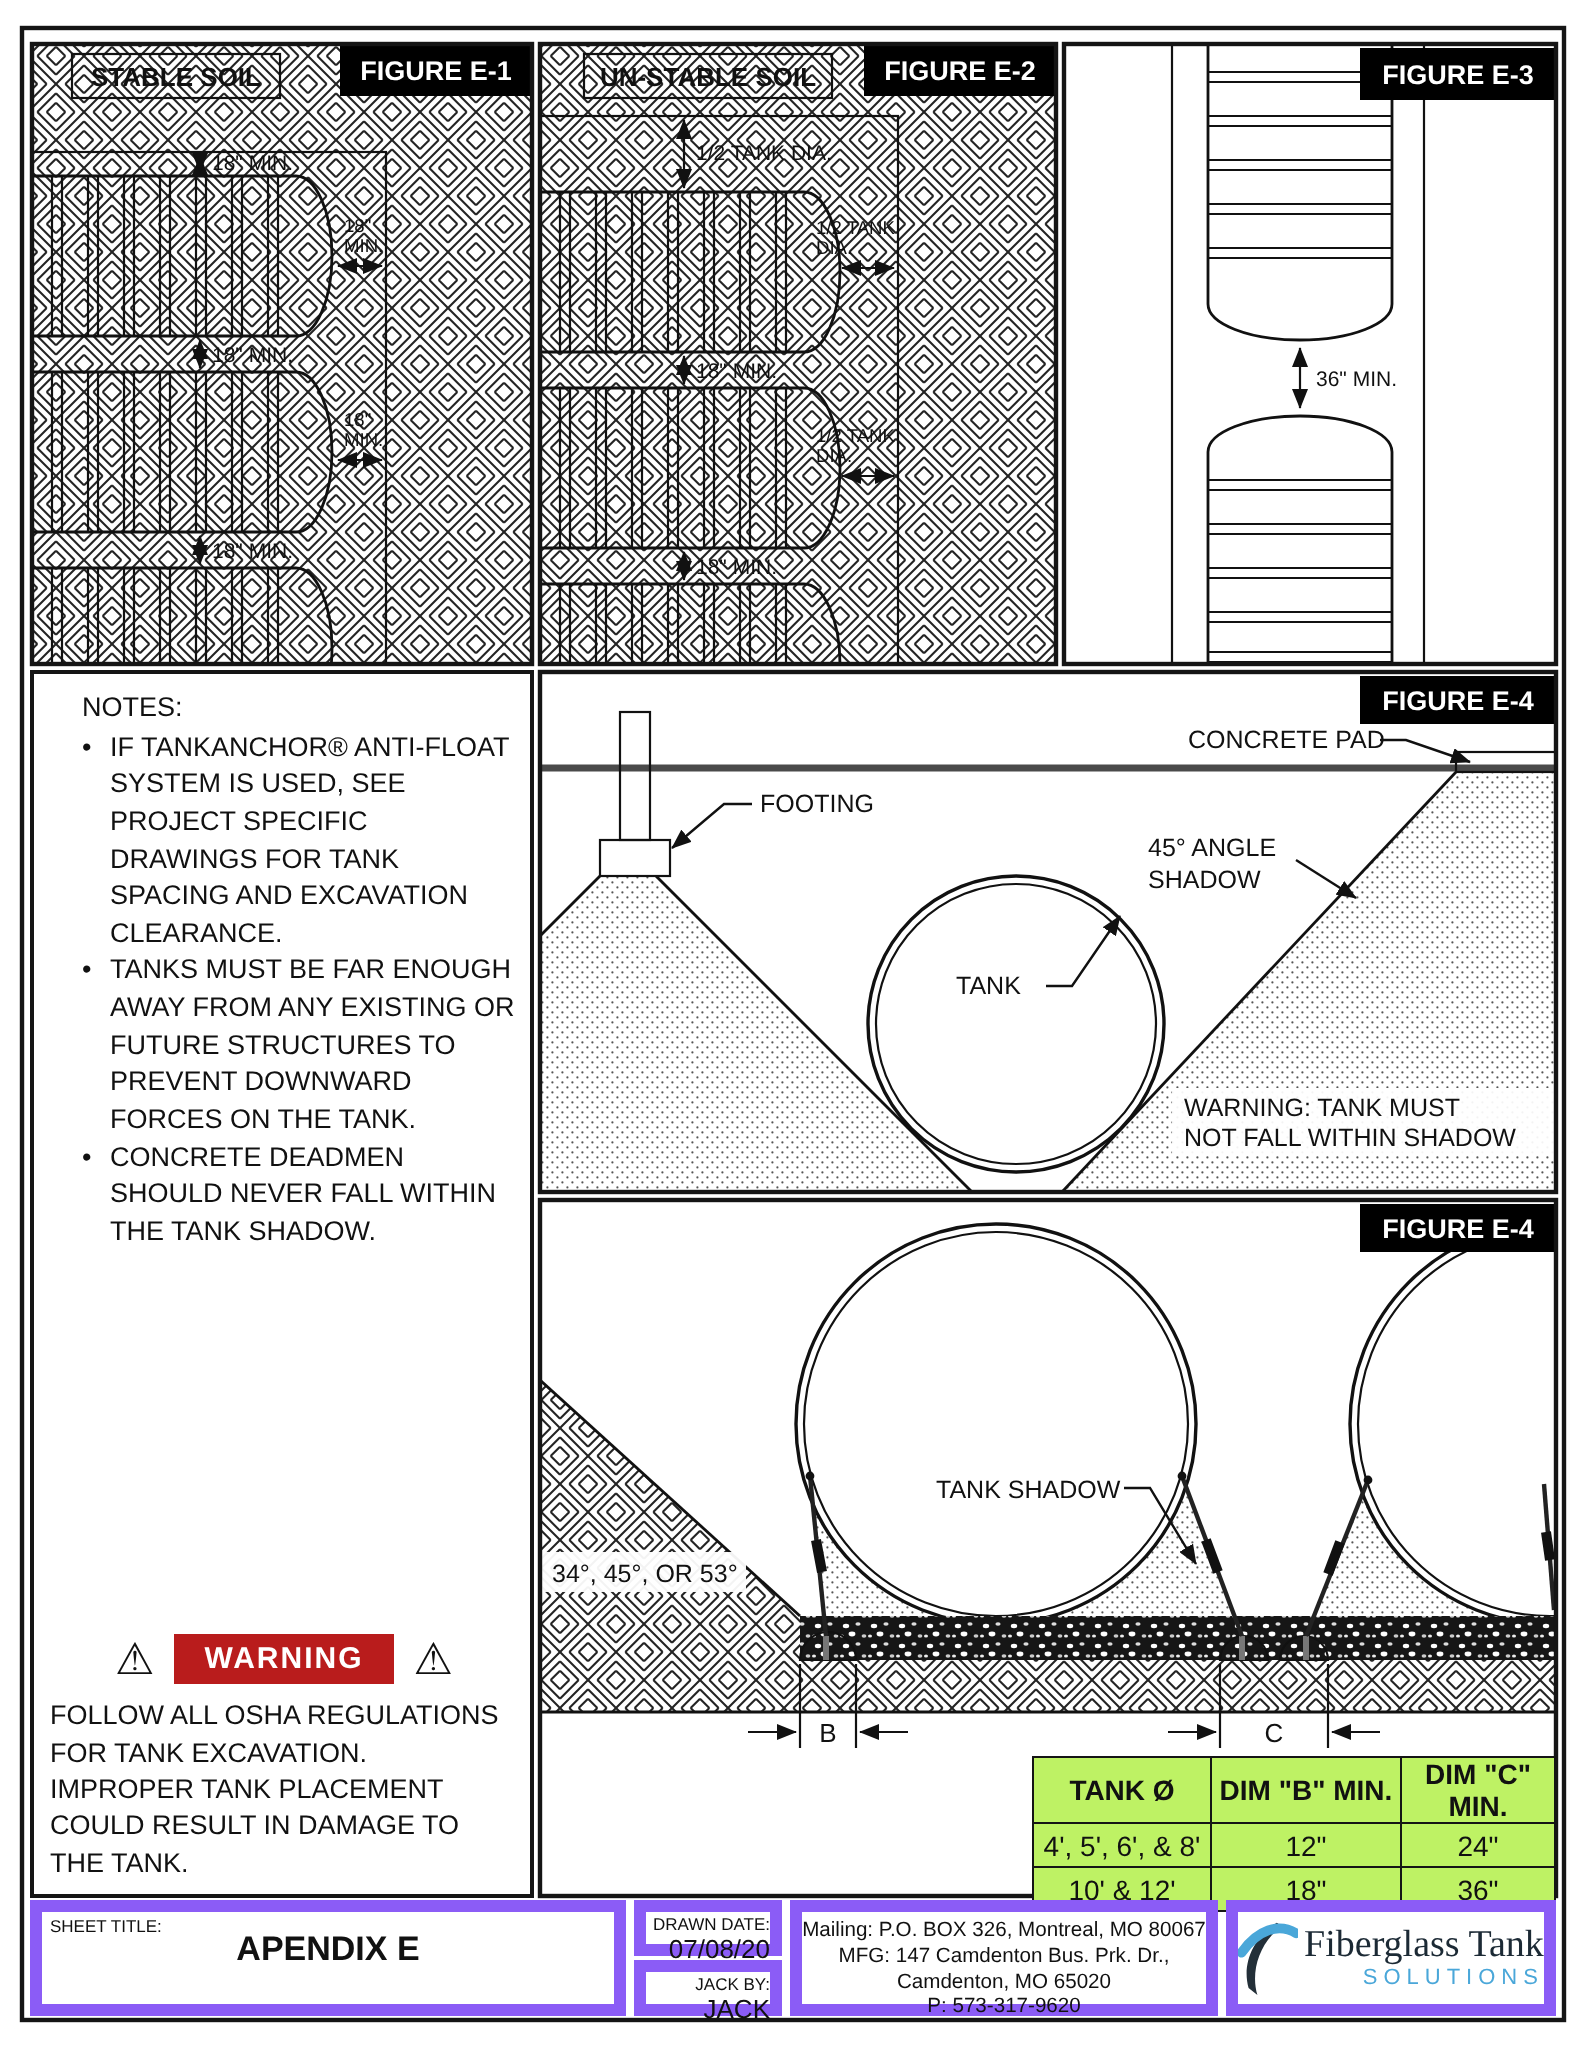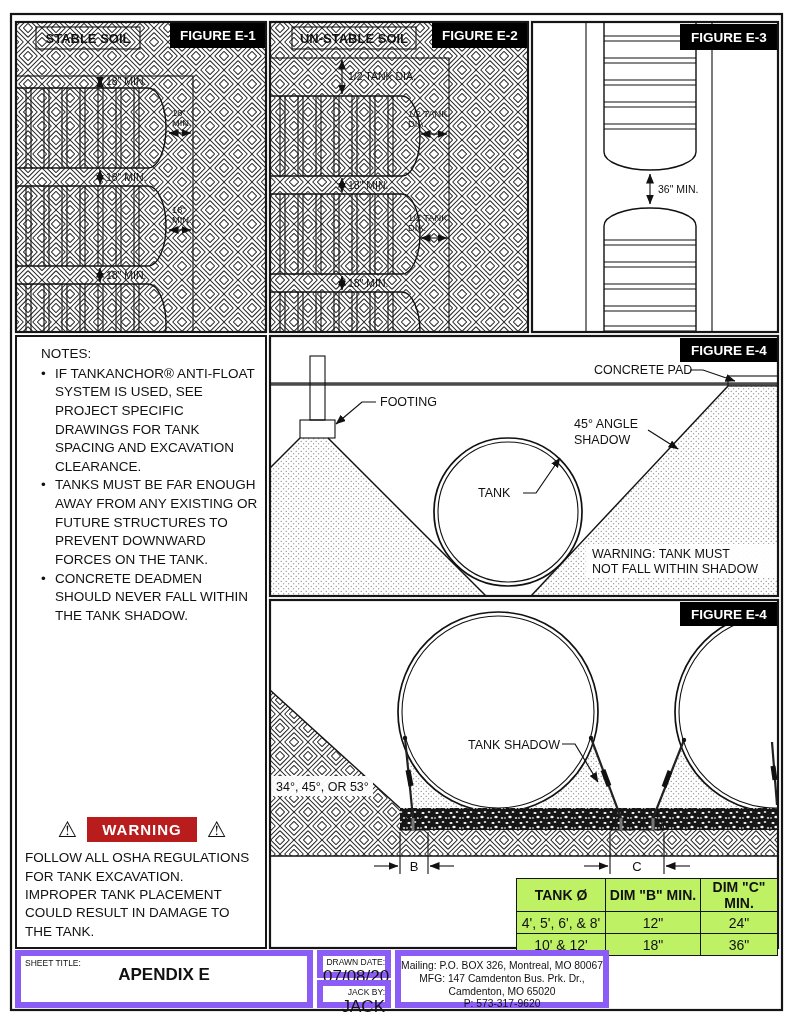--- a/index.html
+++ b/index.html
@@ -42,21 +42,21 @@
                height:21px;padding:0 2px;background:#bef264;}
   .dimtable .hd td{font-weight:bold;}
   
   .tbox{border:6px solid #8b5cf6;background:#fff;}
   .sheetbox{left:15px;top:950px;width:298px;height:58px;text-align:center;}
   .sheetlabel{position:absolute;left:4px;top:2px;font-size:8.5px;text-align:left;}
   .sheetline1{font-size:17px;font-weight:bold;margin-top:9px;}
   .sheetline2{font-size:16px;margin-top:2px;}
   .drawnbox{left:317px;width:74px;height:28px;text-align:right;}
   .drawnbox .lbl{font-size:8.5px;margin-top:1px;}
-  .drawnbox .val{font-size:17px;margin-top:0px;}
+  .drawnbox .val{font-size:13px;margin-top:0px;}
   .addrbox{left:395px;top:950px;width:214px;height:58px;text-align:center;
            font-size:10.3px;line-height:12.8px;padding-top:4px;}
   .logobox{left:613px;top:950px;width:165px;height:58px;display:flex;
            align-items:center;justify-content:center;gap:3px;}
   .logotext{display:flex;flex-direction:column;align-items:flex-end;}
   .logoname{font-family:"Liberation Serif",serif;font-size:19px;color:#1c2a35;
             white-space:nowrap;line-height:1.05;}
   .logosub{font-size:11px;letter-spacing:3px;color:#4aa7d9;line-height:1.1;}
 </style>
 </head>
@@ -360,14 +360,24 @@
 <div class="ov tbox drawnbox" style="top:980px">
   <div class="lbl">JACK BY:</div>
   <div class="val">JACK</div>
 </div>
 <div class="ov tbox addrbox">
   <div>Mailing: P.O. BOX 326, Montreal, MO 80067</div>
   <div>MFG: 147 Camdenton Bus. Prk. Dr.,</div>
   <div>Camdenton, MO 65020</div>
   <div>P: 573-317-9620</div>
 </div>
+<div class="ov tbox logobox">
+  <svg width="30" height="44" viewBox="0 0 34 44">
+    <path d="M22,2 C9,10 2,25 6,39 L11,43 C7,30 12,13 25,4 Z" fill="#232f38"></path>
+    <path d="M2,19 C11,6 23,2 33,8" stroke="#4aa7d9" stroke-width="5.5" fill="none" stroke-linecap="round"></path>
+  </svg>
+  <div class="logotext">
+    <div class="logoname">Fiberglass Tank</div>
+    <div class="logosub">SOLUTIONS</div>
+  </div>
+</div>
 
 </div>
 
 </body></html>

